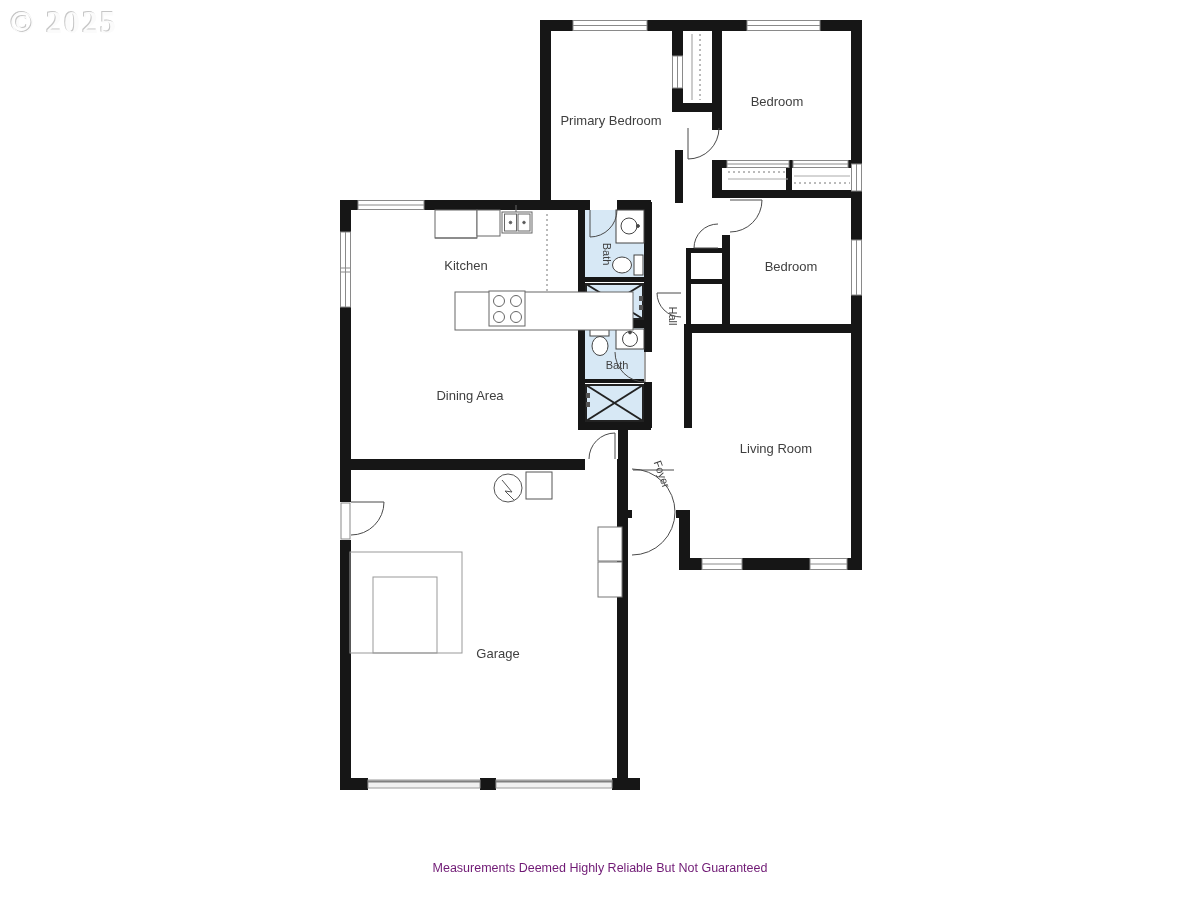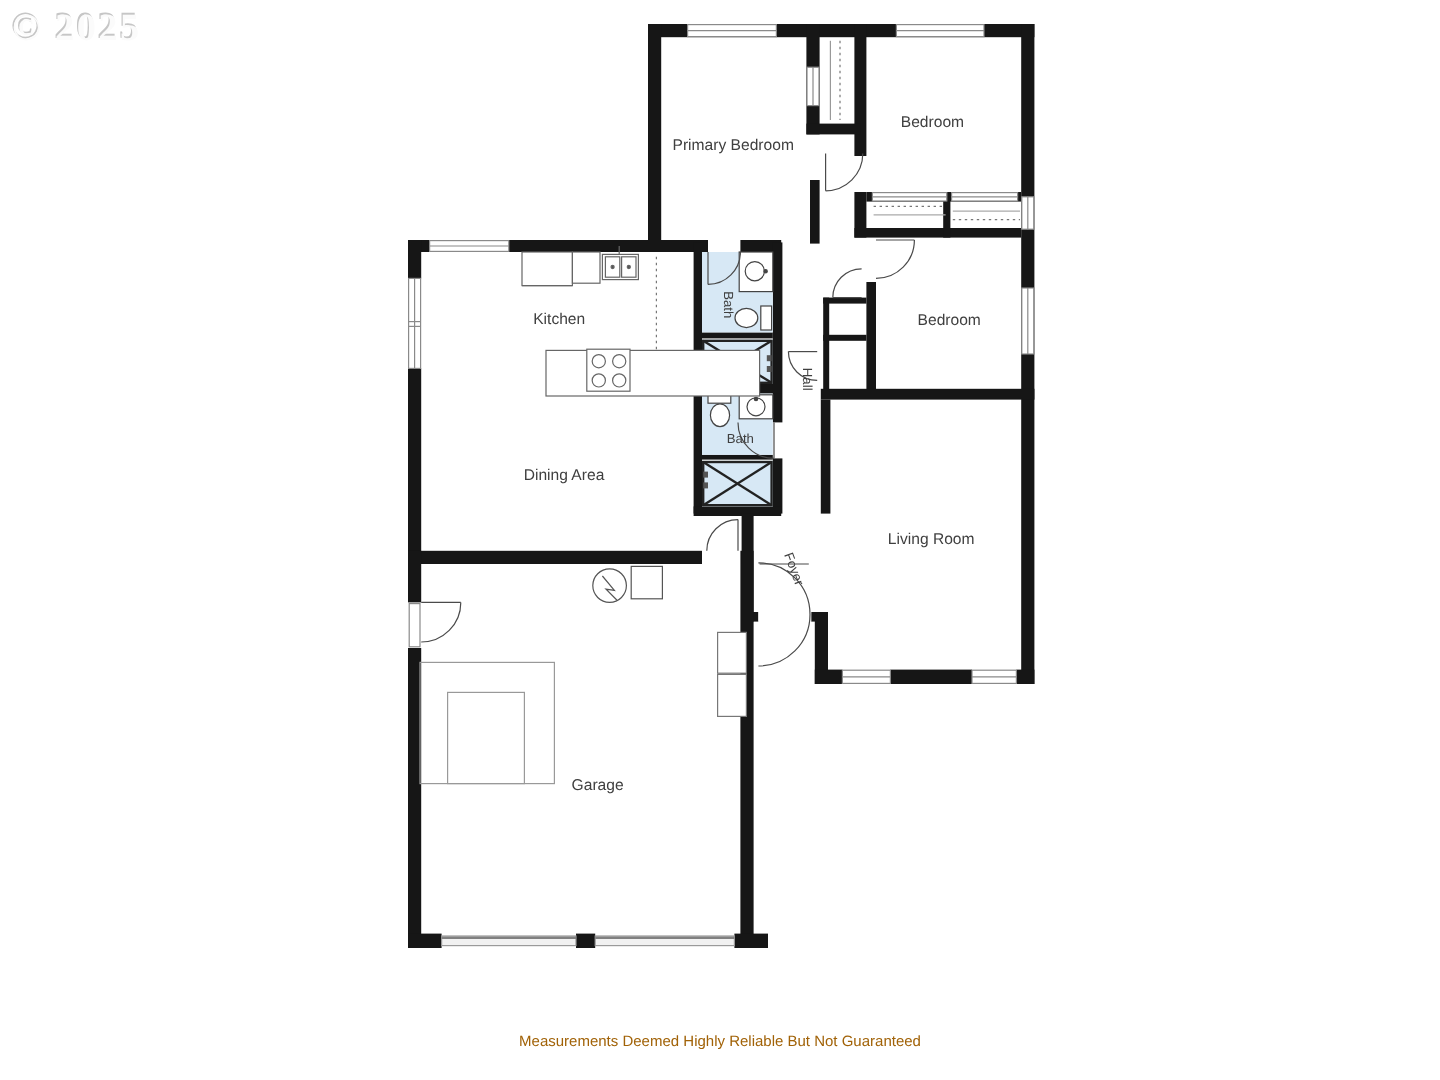--- a/index.html
+++ b/index.html
@@ -9,21 +9,21 @@
   .room-label{font-family:"Liberation Sans",sans-serif;font-size:13px;fill:#3f3f3f;}
   .small-label{font-family:"Liberation Sans",sans-serif;font-size:11px;fill:#3f3f3f;}
   .emboss{position:absolute;color:#fbfbfb;font-family:"Liberation Serif",serif;
           text-shadow:-1px -1px 0 #c6c6c6,1px 1px 0 #ffffff;}
   #copyright{left:10px;top:4px;font-size:32px;font-weight:bold;letter-spacing:2px;}
   #studio-mark{left:36px;top:818px;width:200px;text-align:center;}
   #studio-name{font-size:23px;font-variant:small-caps;letter-spacing:1px;
                border-bottom:2px solid #dcdcdc;padding-bottom:2px;}
   #studio-url{font-size:14px;font-variant:small-caps;margin-top:1px;}
   #disclaimer{position:absolute;left:0;top:861px;width:100%;text-align:center;
-              font-size:12.5px;color:#a16207;font-family:"Liberation Sans",sans-serif;}
+              font-size:12.5px;color:#701a75;font-family:"Liberation Sans",sans-serif;}
 </style>
 </head>
 <body>
 
 <div id="canvas">
 
 <svg width="1200" height="900" viewBox="0 0 1200 900">
 
   <g fill="#161616">
 

